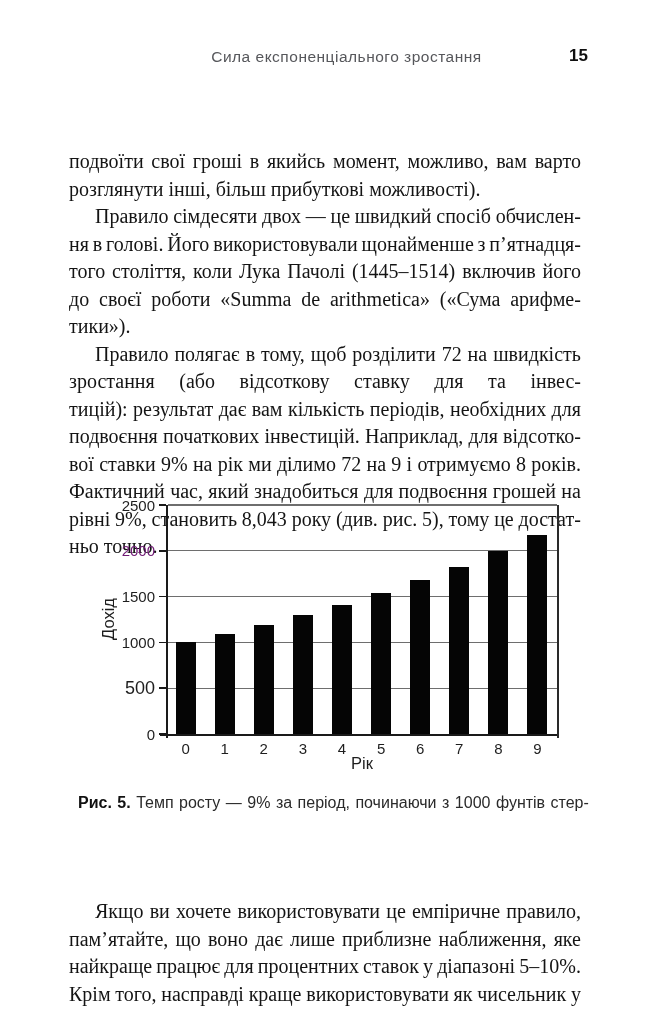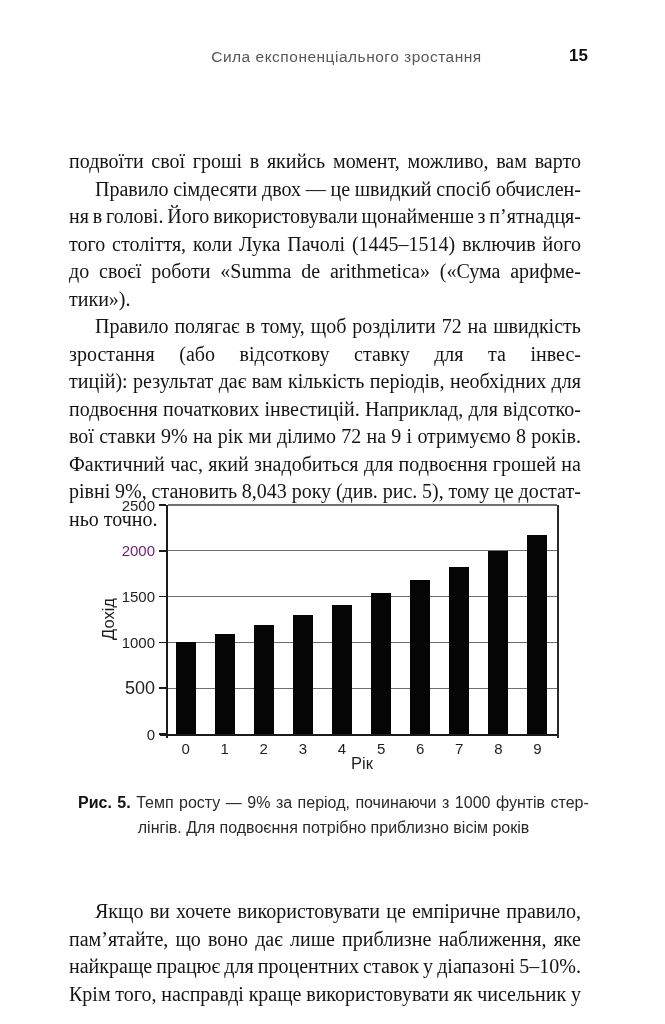--- a/index.html
+++ b/index.html
@@ -40,20 +40,21 @@
         <span>подвоїти</span>
         <span>свої</span>
         <span>гроші</span>
         <span>в</span>
         <span>якийсь</span>
         <span>момент,</span>
         <span>можливо,</span>
         <span>вам</span>
         <span>варто</span>
       </div>
+      <div class="line">розглянути інші, більш прибуткові можливості).</div>
       <div class="line just indent">
         <span>Правило</span>
         <span>сімдесяти</span>
         <span>двох</span>
         <span>—</span>
         <span>це</span>
         <span>швидкий</span>
         <span>спосіб</span>
         <span>обчислен-</span>
       </div>
@@ -222,21 +223,20 @@
         <span>—</span>
         <span>9%</span>
         <span>за</span>
         <span>період,</span>
         <span>починаючи</span>
         <span>з</span>
         <span>1000</span>
         <span>фунтів</span>
         <span>стер-</span>
       </div>
-    <div class="cl2">лінгів. Для подвоєння потрібно приблизно вісім років</div>
   </div>
 
   <div class="textblock tb2" id="tb2">
       <div class="line just indent">
         <span>Якщо</span>
         <span>ви</span>
         <span>хочете</span>
         <span>використовувати</span>
         <span>це</span>
         <span>емпіричне</span>

